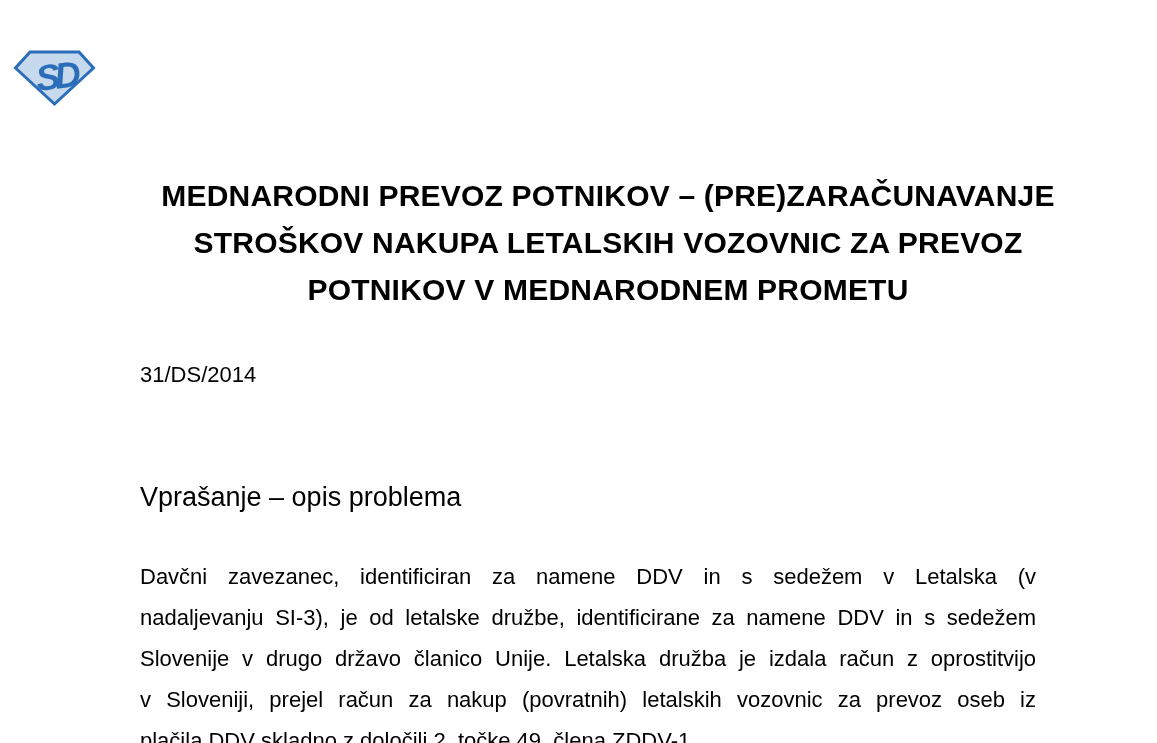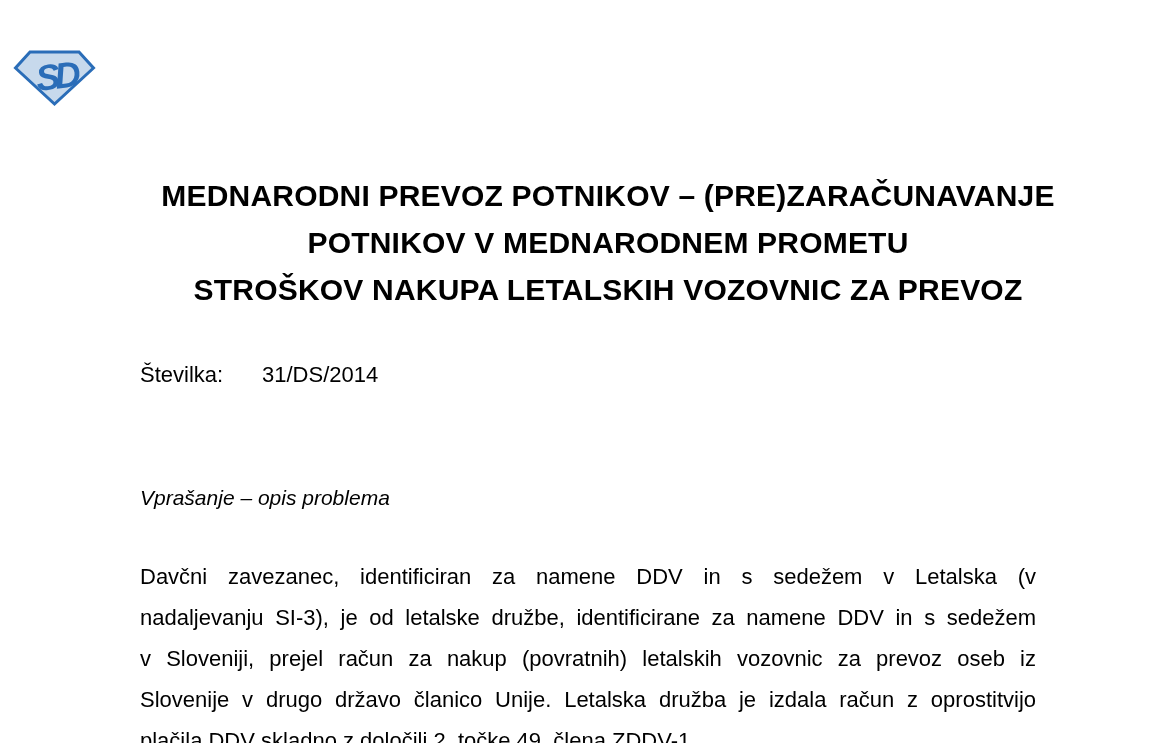--- a/index.html
+++ b/index.html
@@ -52,23 +52,22 @@
     line-height: 41px;
   }
   .meta-row { display: flex; }
   .meta-label { width: 122px; flex: 0 0 122px; }
   .meta-value { flex: 1; }
   .section-heading {
     position: absolute;
     left: 140px;
     top: 477px;
     width: 896px;
-    font-size: 21px;
+    font-size: 27px;
     line-height: 41px;
-    font-style: italic;
   }
   .body-par {
     position: absolute;
     left: 140px;
     top: 556px;
     width: 896px;
     font-size: 22px;
     line-height: 41px;
   }
   .body-line {
@@ -92,34 +91,33 @@
     <svg viewBox="0 0 83 58">
       <g stroke-width="3" stroke-linejoin="miter" stroke="#2a6db8">
         <path d="M 17 3 L 66 3 L 80.5 19 L 41.5 55 L 2.5 19 Z" fill="#c7d9ec"></path>
       </g>
       <text x="43" y="40" text-anchor="middle" transform="rotate(-7 41 29)" fill="#2a6db8">SD</text>
     </svg>
   </div>
 
   <div class="doc-title">
     <div>MEDNARODNI PREVOZ POTNIKOV – (PRE)ZARAČUNAVANJE</div>
+    <div>STROŠKOV NAKUPA LETALSKIH VOZOVNIC ZA PREVOZ</div>
     <div>POTNIKOV V MEDNARODNEM PROMETU</div>
-    <div>STROŠKOV NAKUPA LETALSKIH VOZOVNIC ZA PREVOZ</div>
   </div>
 
   <div class="meta">
     <div class="meta-row">
-      <span class="meta-label">Številka:</span>
       <span class="meta-value">31/DS/2014</span>
     </div>
   </div>
 
   <div class="section-heading">Vprašanje – opis problema</div>
 
   <div class="body-par">
     <div class="body-line">Davčni zavezanec, identificiran za namene DDV in s sedežem v Letalska (v</div>
     <div class="body-line">nadaljevanju SI-3), je od letalske družbe, identificirane za namene DDV in s sedežem</div>
+    <div class="body-line">Slovenije v drugo državo članico Unije. Letalska družba je izdala račun z oprostitvijo</div>
     <div class="body-line">v Sloveniji, prejel račun za nakup (povratnih) letalskih vozovnic za prevoz oseb iz</div>
-    <div class="body-line">Slovenije v drugo državo članico Unije. Letalska družba je izdala račun z oprostitvijo</div>
     <div class="body-line last">plačila DDV skladno z določili 2. točke 49. člena ZDDV-1</div>
   </div>
 
 </div>
 
 </body></html>

